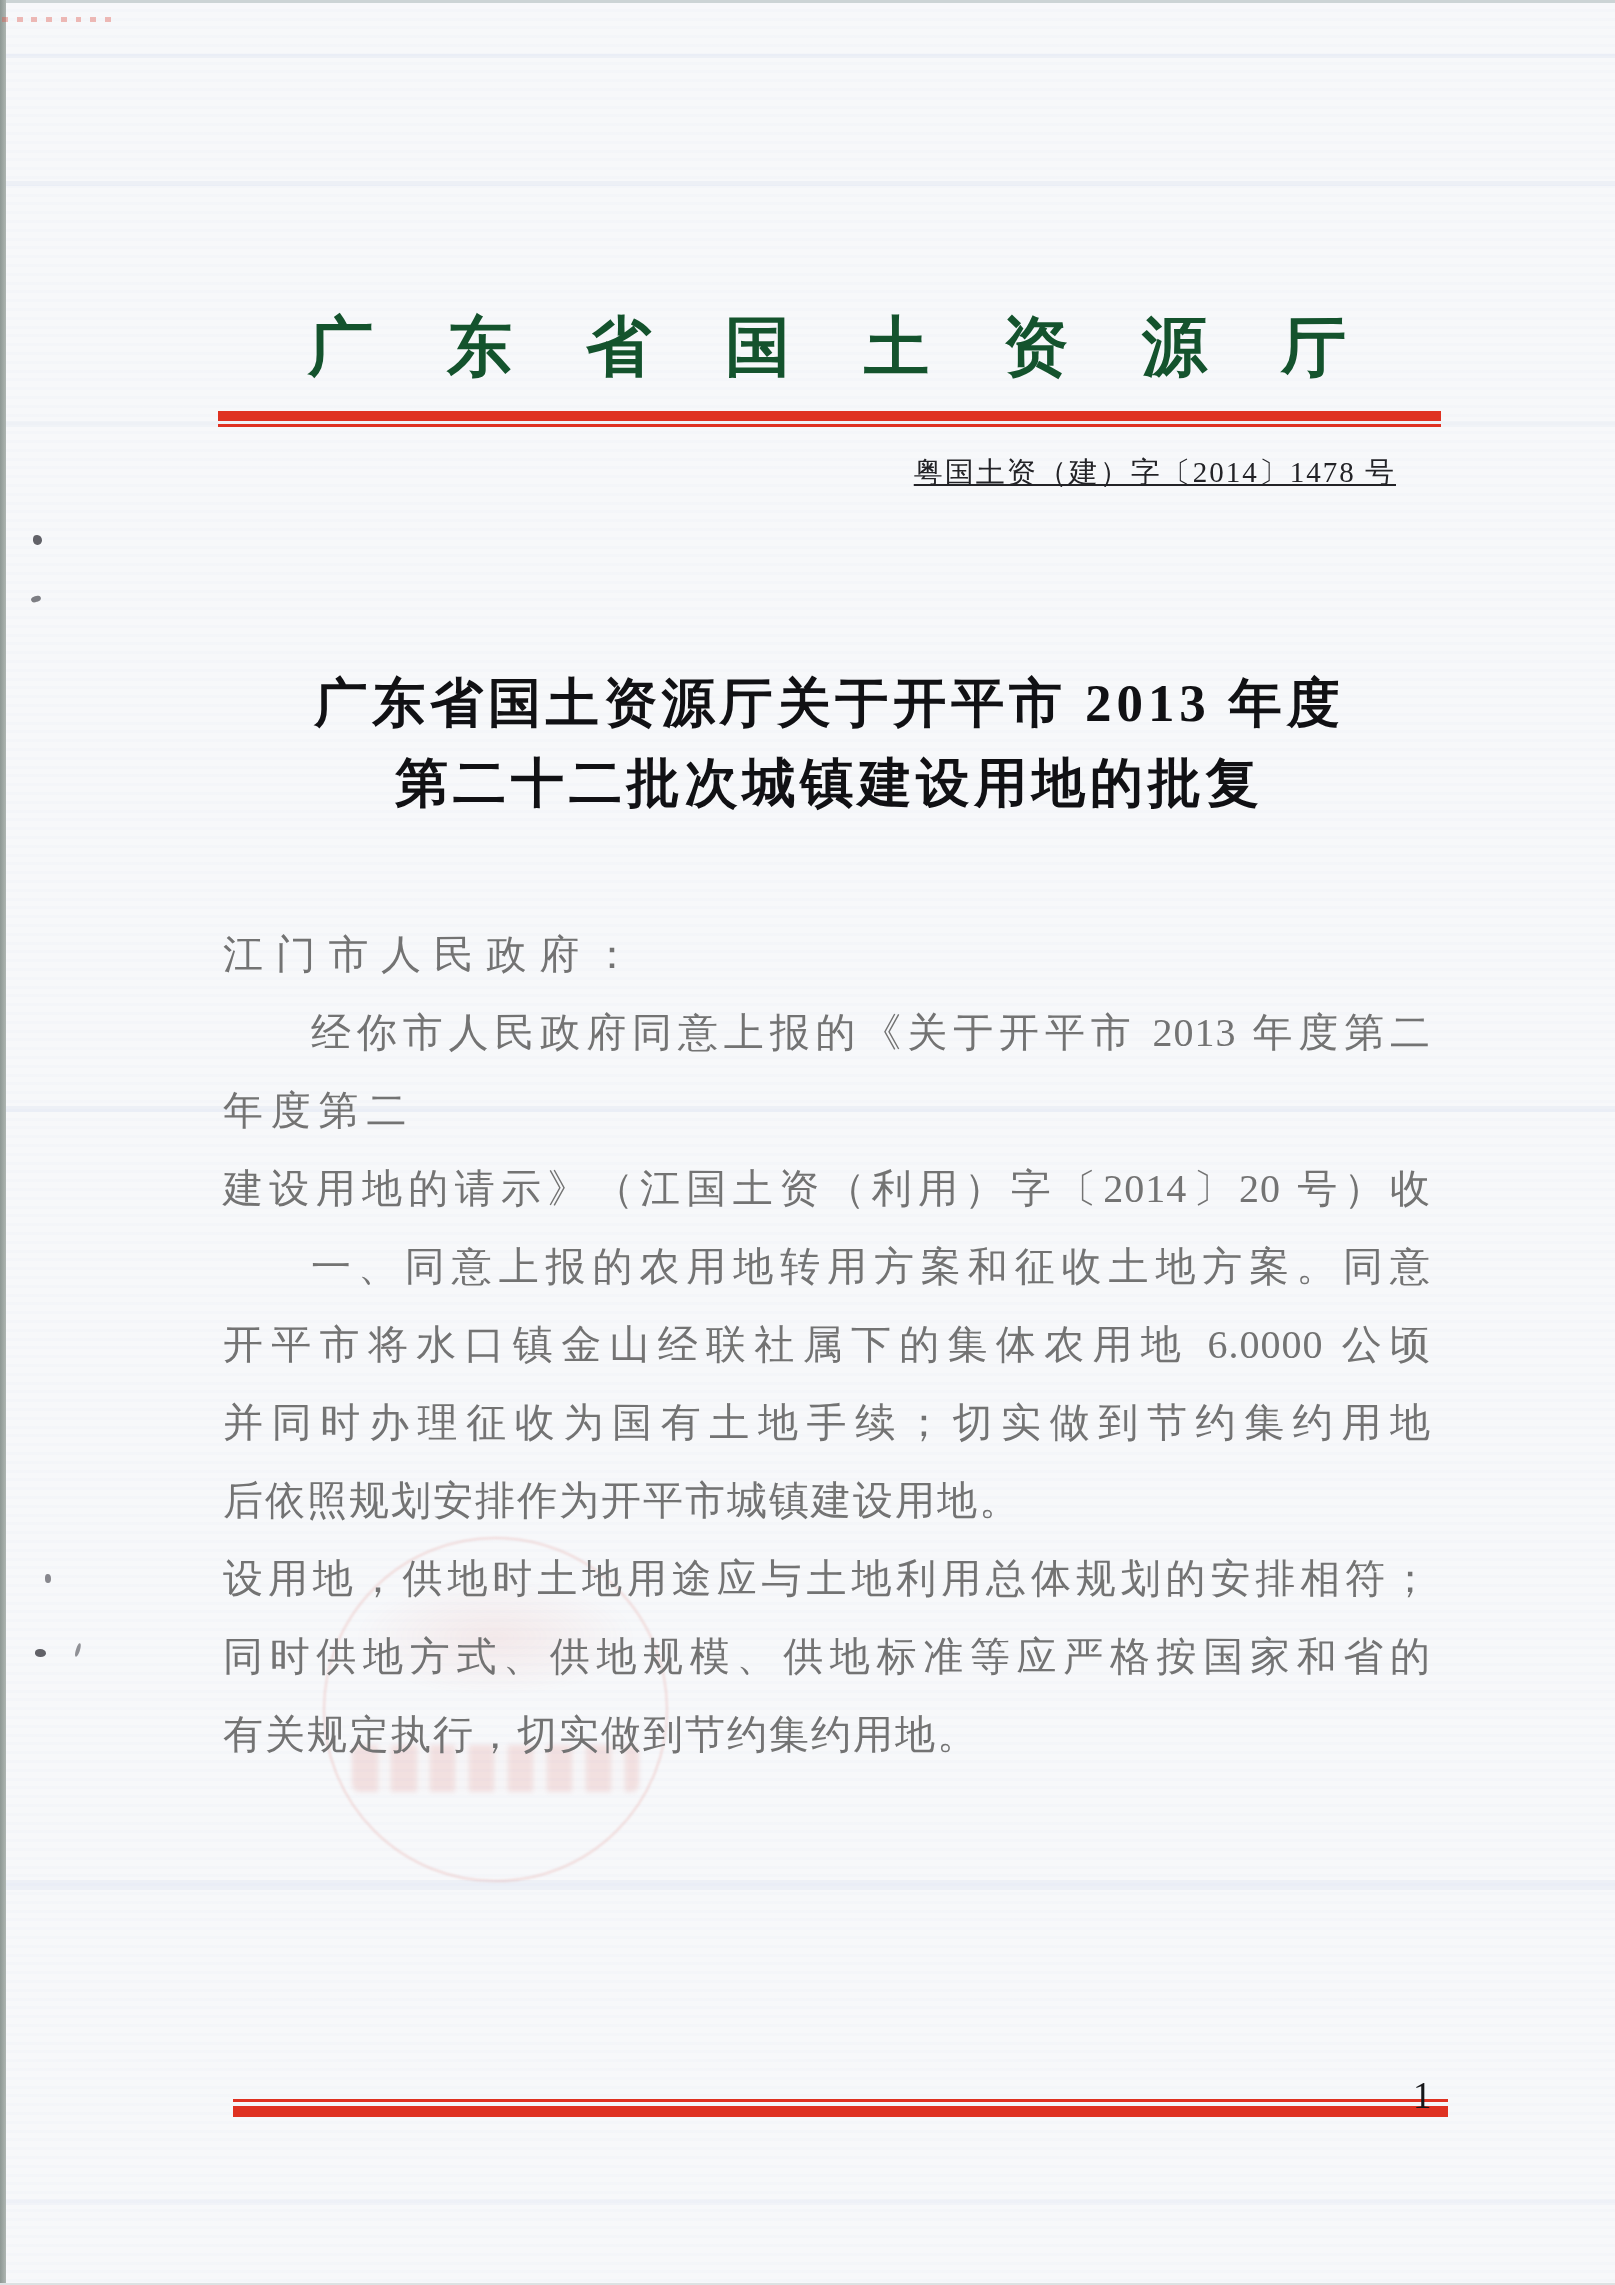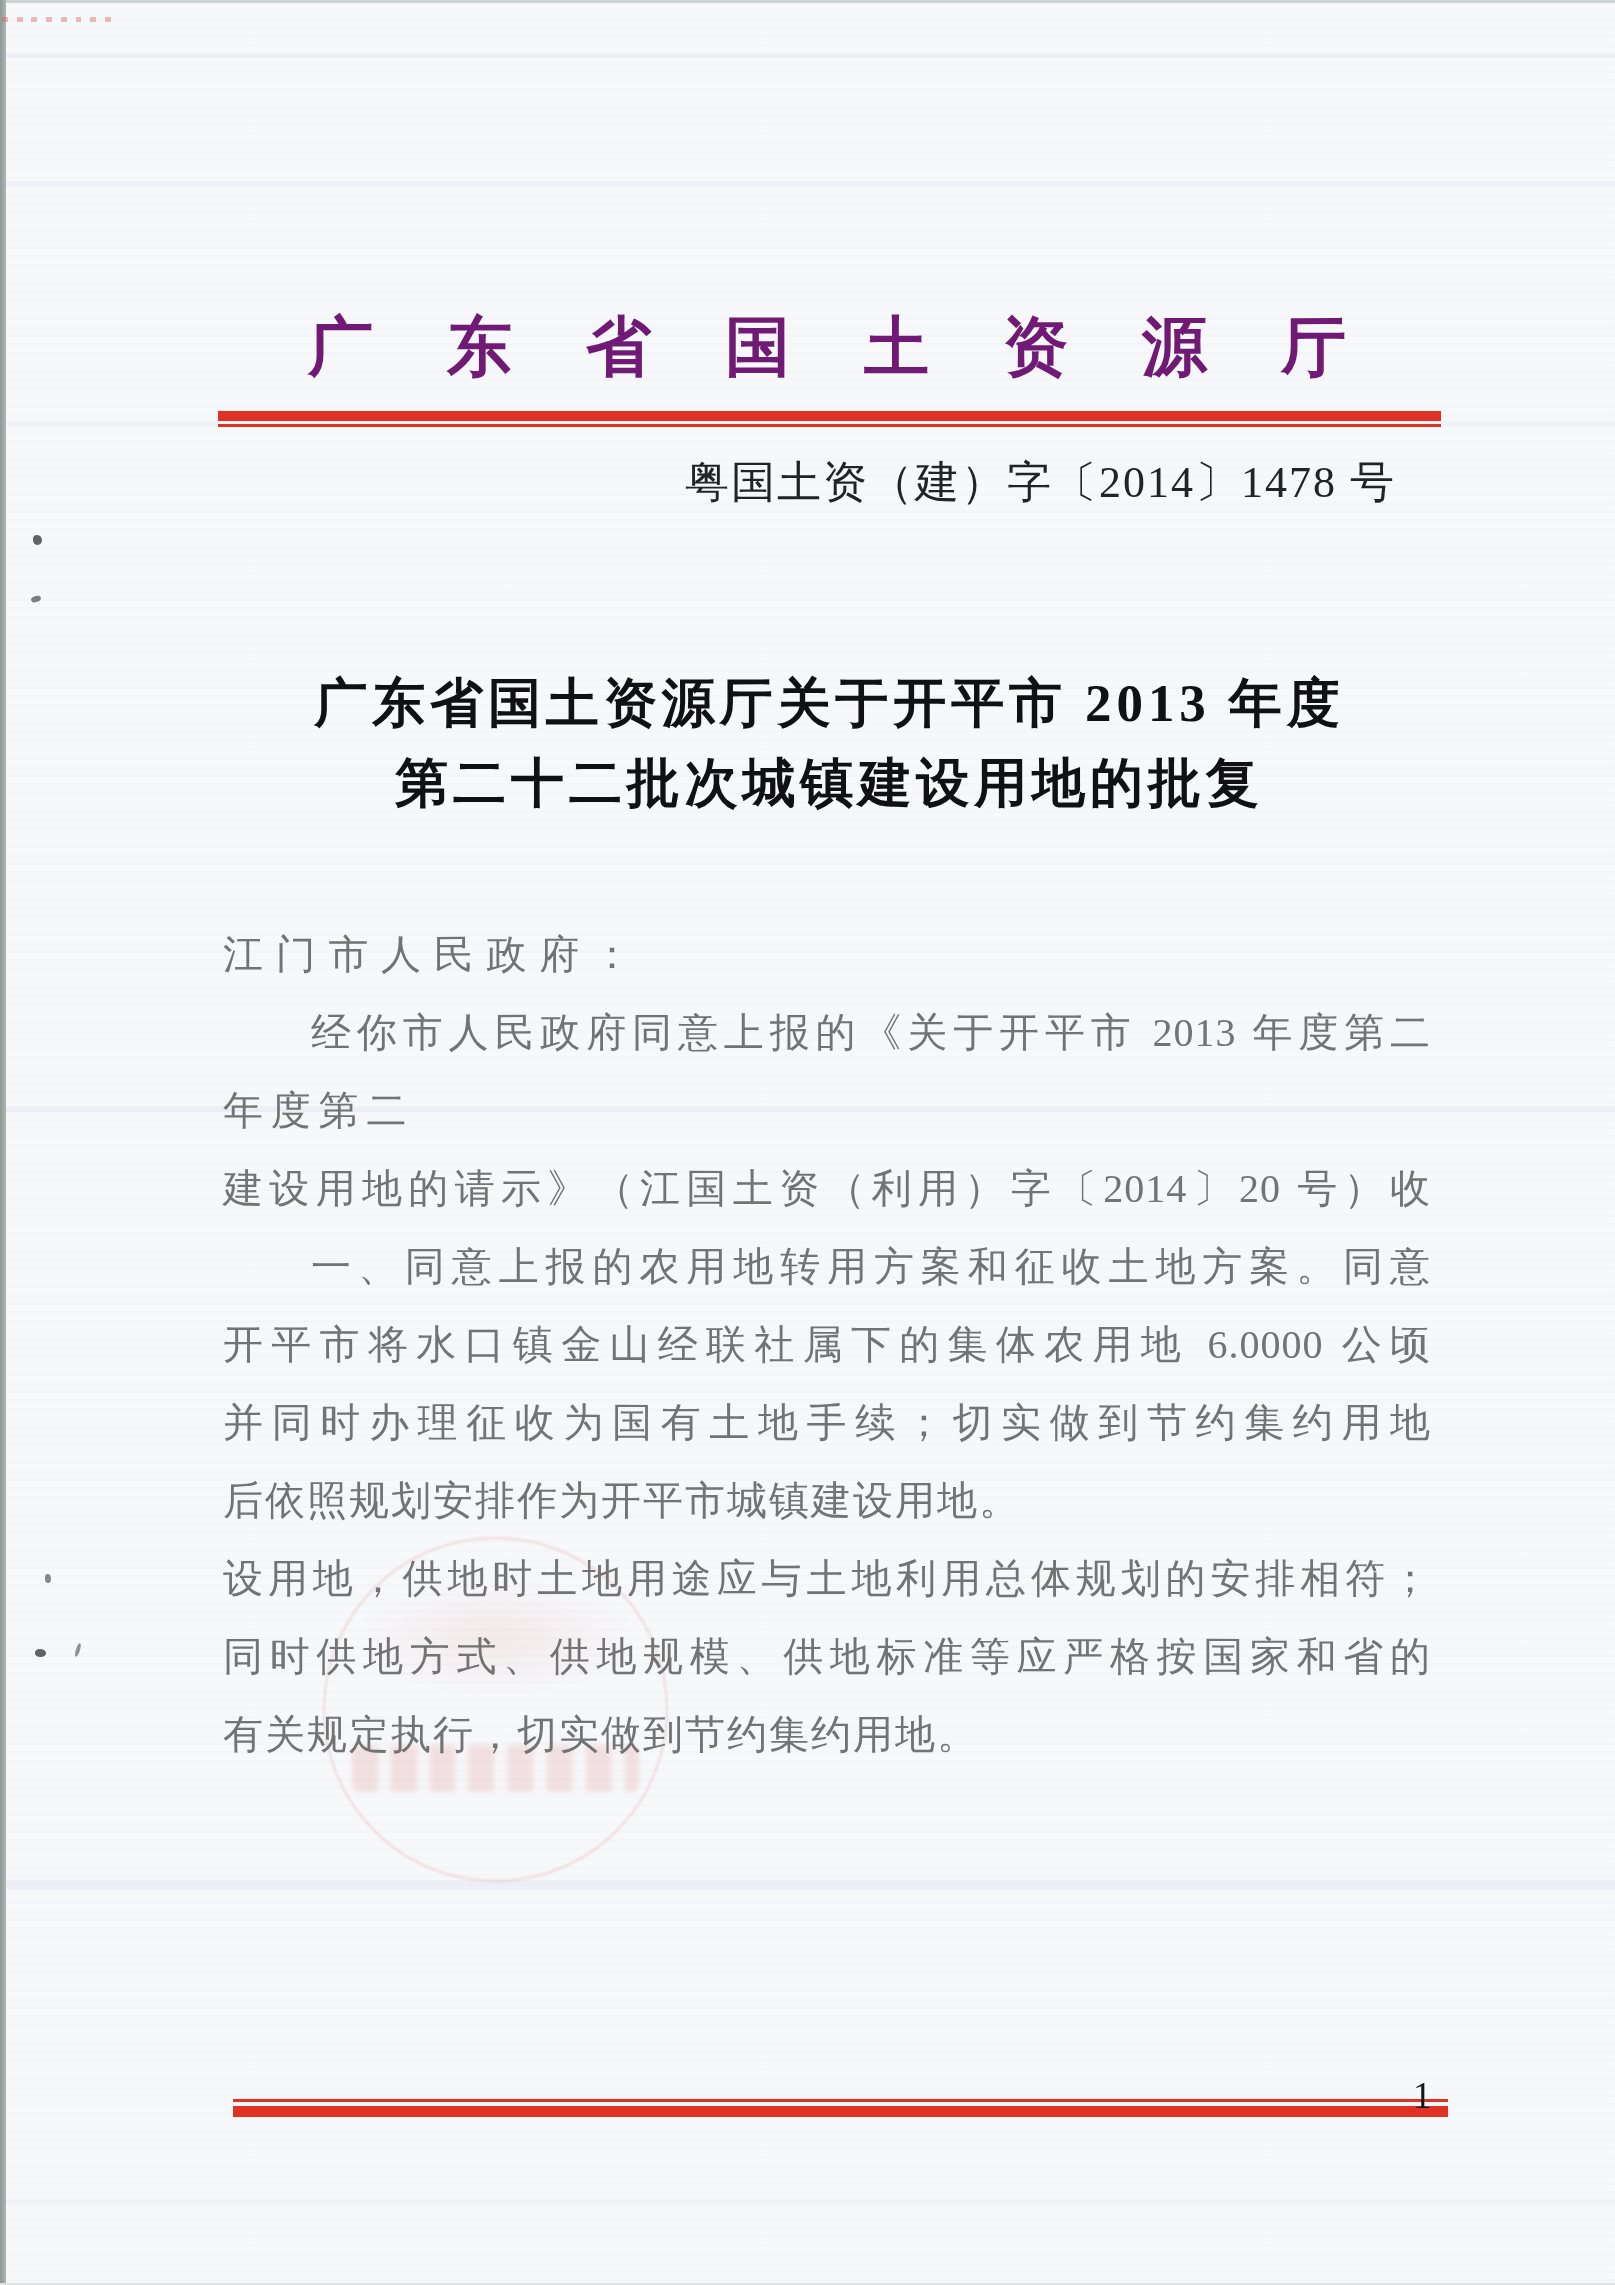--- a/index.html
+++ b/index.html
@@ -19,31 +19,31 @@
   
   .edge-left{position:absolute;left:0;top:0;width:5.9px;height:100%;background:linear-gradient(90deg,#8e9894,#aeb6b2);}
   .edge-top{position:absolute;left:0;top:0;width:100%;height:2.9px;background:#ccd4d5;}
   .edge-bottom{position:absolute;left:0;bottom:0;width:100%;height:2.9px;background:#dde2e3;}
   .red-scuff{position:absolute;left:2px;top:16.7px;width:110px;height:4.9px;opacity:.55;
     background:repeating-linear-gradient(90deg, rgba(222,84,72,.7) 0 5.9px, transparent 5.9px 14.7px);}
   
   .agency{
     position:absolute;left:223px;top:306px;width:1208px;
     text-align:center;font-size:65px;font-weight:bold;line-height:82px;
-    color:#701a75;letter-spacing:74px;white-space:nowrap;
+    color:#14532d;letter-spacing:74px;white-space:nowrap;
   }
   .agency span{margin-right:-74px;}
   .rule-top{position:absolute;left:218px;top:411px;width:1223px;}
   .rule-top .thick{height:9.8px;background:#df3222;}
   .rule-top .gap{height:2.9px;}
   .rule-top .thin{height:2.9px;background:#df3222;}
   
   .docnum{
     position:absolute;top:453px;right:219px;
-    font-size:44px;letter-spacing:2px;white-space:nowrap;color:#232327;
+    font-size:29px;letter-spacing:2px;white-space:nowrap;color:#232327;text-decoration:underline;
   }
   
   .doc-title{
     position:absolute;left:223px;top:663px;width:1208px;
     text-align:center;font-weight:bold;font-size:53px;line-height:80px;
     letter-spacing:4.9px;color:#111114;font-family:Liberation Serif, serif;
   }
   .doc-title div span{margin-right:-4.9px;}
   
   .doc-body{

